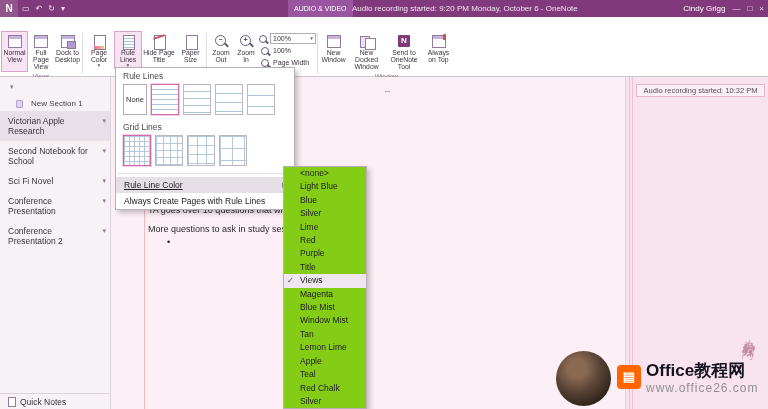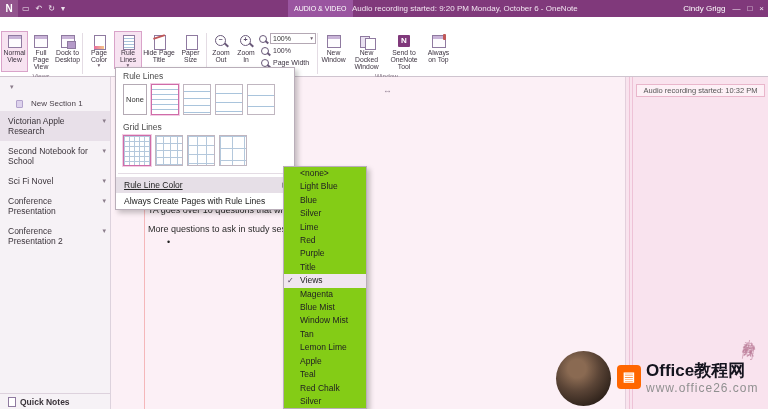--- a/index.html
+++ b/index.html
@@ -88,21 +88,21 @@
              flex-direction:column; }
   .nblist { flex:1; }
   .nbrow { display:flex; align-items:flex-start; padding:5px 4px 5px 8px; font-size:8.5px; color:#3a333a;
            line-height:10px; }
   .nbrow .nm { flex:1; }
   .nbrow .chev { color:#8a7c8a; font-size:7px; padding-left:2px; }
   .nbrow.sel { background:#e8e0e9; }
   .secrow { display:flex; align-items:flex-end; gap:8px; padding:2px 4px 3px 16px; font-size:8px; color:#4a424a; }
   .sectab { width:7px; height:8px; background:#ddd2ec; border:1px solid #b2a2cc; border-radius:1px; }
   .qn { height:16px; border-top:1px solid #ddd2dd; display:flex; align-items:center; gap:4px;
-        padding-left:8px; font-size:8.5px; color:#3a333a; background:#f6f2f6;font-weight:bold; }
+        padding-left:8px; font-size:8.5px; color:#3a333a; background:#f6f2f6; }
   .qnicon { width:8px; height:10px; border:1px solid #8f7aa0; background:#fff; }
 
   .content { flex:1; background:#fcf0f6; position:relative; }
   .redline { position:absolute; left:33px; top:0; bottom:0; width:1px; background:#e88; opacity:.55; }
   .noteline { position:absolute; font-size:9px; color:#2a2a2a; white-space:nowrap; }
   .bullet { position:absolute; font-size:9px; color:#222; }
   .resize-hint { position:absolute; left:272px; top:8px; color:#9a8a9a; font-size:9px; }
 
   .rightpanel { width:143px; background:#f9e3ee; border-left:1px solid #e3cfdc; position:relative; }
   .pv1 { position:absolute; left:3px; top:0; bottom:0; width:1px; background:#eec2d6; }

